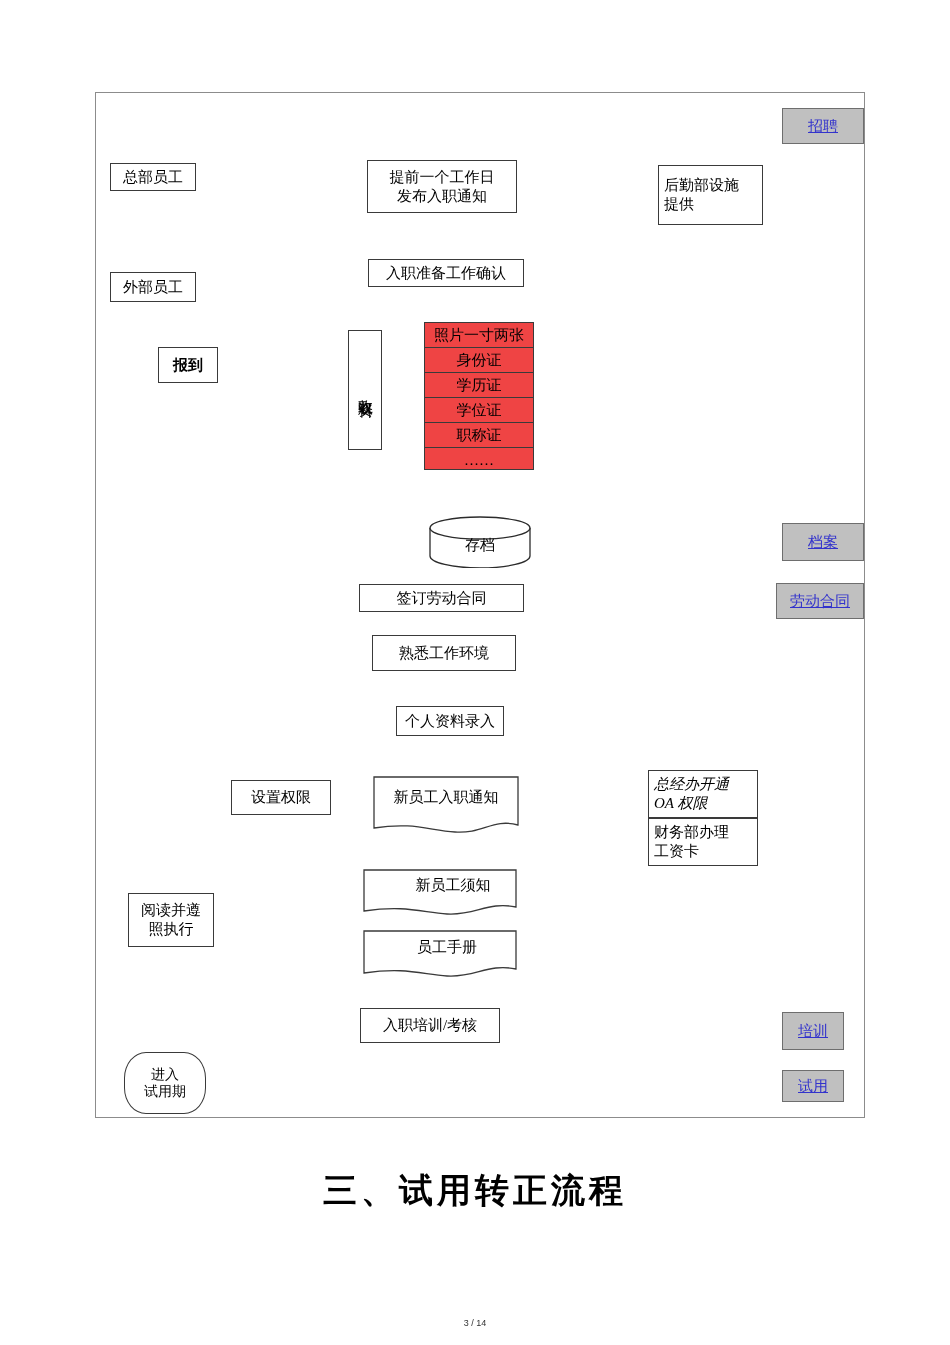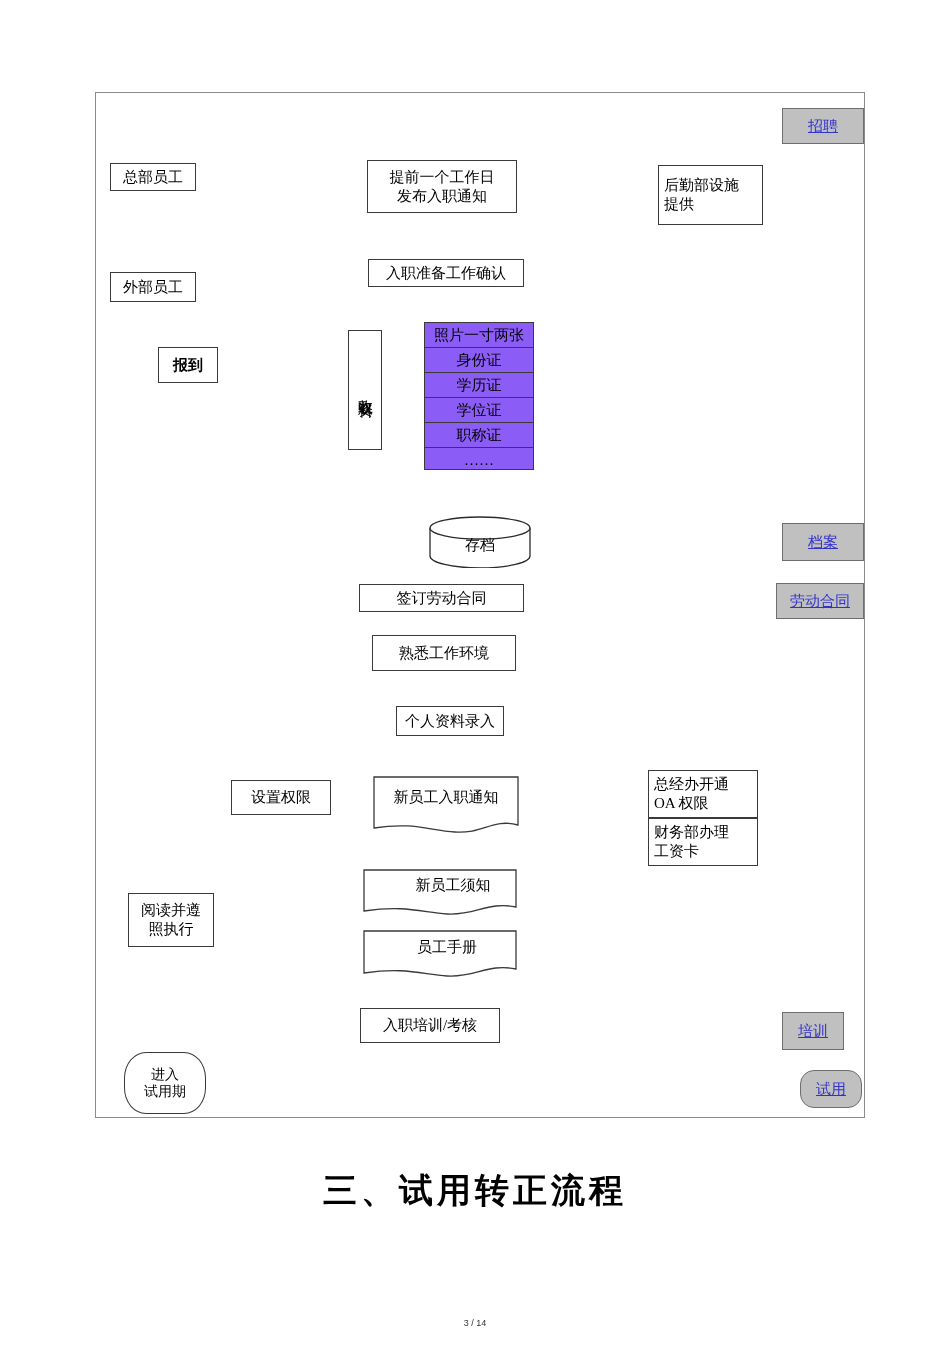--- a/index.html
+++ b/index.html
@@ -33,21 +33,21 @@
                  font-size:15px;}
 
   
   .cyl{position:absolute;}
   .cyl svg{display:block;}
   .cyl .lbl{position:absolute;left:0;right:0;top:50%;transform:translateY(-50%);
             text-align:center;font-size:15px;}
 
   
   .doclist{position:absolute;box-sizing:border-box;border:1.2px solid #3a3a3a;
-           background:#8b5cf6;}
+           background:#ef4444;}
   .doclist .cell{border-bottom:1.2px solid #3a3a3a;height:24px;line-height:24px;
                  text-align:center;font-size:15px;}
   .doclist .cell:last-child{border-bottom:none;}
 
   
   .tag{position:absolute;box-sizing:border-box;background:#c0c0c0;
        border:1.2px solid #6e6e6e;display:flex;align-items:center;
        justify-content:center;font-size:15px;}
   .tag a,.tag span.link{color:#3333cc;text-decoration:underline;}
 
@@ -177,21 +177,21 @@
 <div class="node" style="left:231px;top:780px;width:100px;height:35px;">设置权限</div>
 
 <div class="docshape" style="left:373px;top:776px;width:146px;height:62px;">
   <svg width="146" height="62" viewBox="0 0 146 62">
     <path d="M1,1 L145,1 L145,49 C120,42 110,58 82,56 C55,54 40,46 1,52 Z" fill="#fff" stroke="#3a3a3a" stroke-width="1.3"></path>
   </svg>
   <div class="lbl" style="top:12px;">新员工入职通知</div>
 </div>
 
 <div class="node left" style="left:648px;top:770px;width:110px;height:48px;flex-direction:column;
-            align-items:flex-start;justify-content:center;">
+            align-items:flex-start;justify-content:center;font-style:italic;">
   <span>总经办开通</span>
   <span>OA 权限</span>
 </div>
 
 <div class="node left" style="left:648px;top:818px;width:110px;height:48px;flex-direction:column;
             align-items:flex-start;justify-content:center;">
   <span>财务部办理</span>
   <span>工资卡</span>
 </div>
 
@@ -231,19 +231,19 @@
 </div>
 
 <div class="tag" style="left:776px;top:583px;width:88px;height:36px;">
   <span class="link">劳动合同</span>
 </div>
 
 <div class="tag" style="left:782px;top:1012px;width:62px;height:38px;">
   <span class="link">培训</span>
 </div>
 
-<div class="tag" style="left:800px;top:1070px;width:62px;height:38px;border-radius:14px;">
+<div class="tag" style="left:782px;top:1070px;width:62px;height:32px;">
   <span class="link">试用</span>
 </div>
 
 <div id="doc-title">三、试用转正流程</div>
 
 <div id="page-footer">3 / 14</div>
 
 </body></html>

